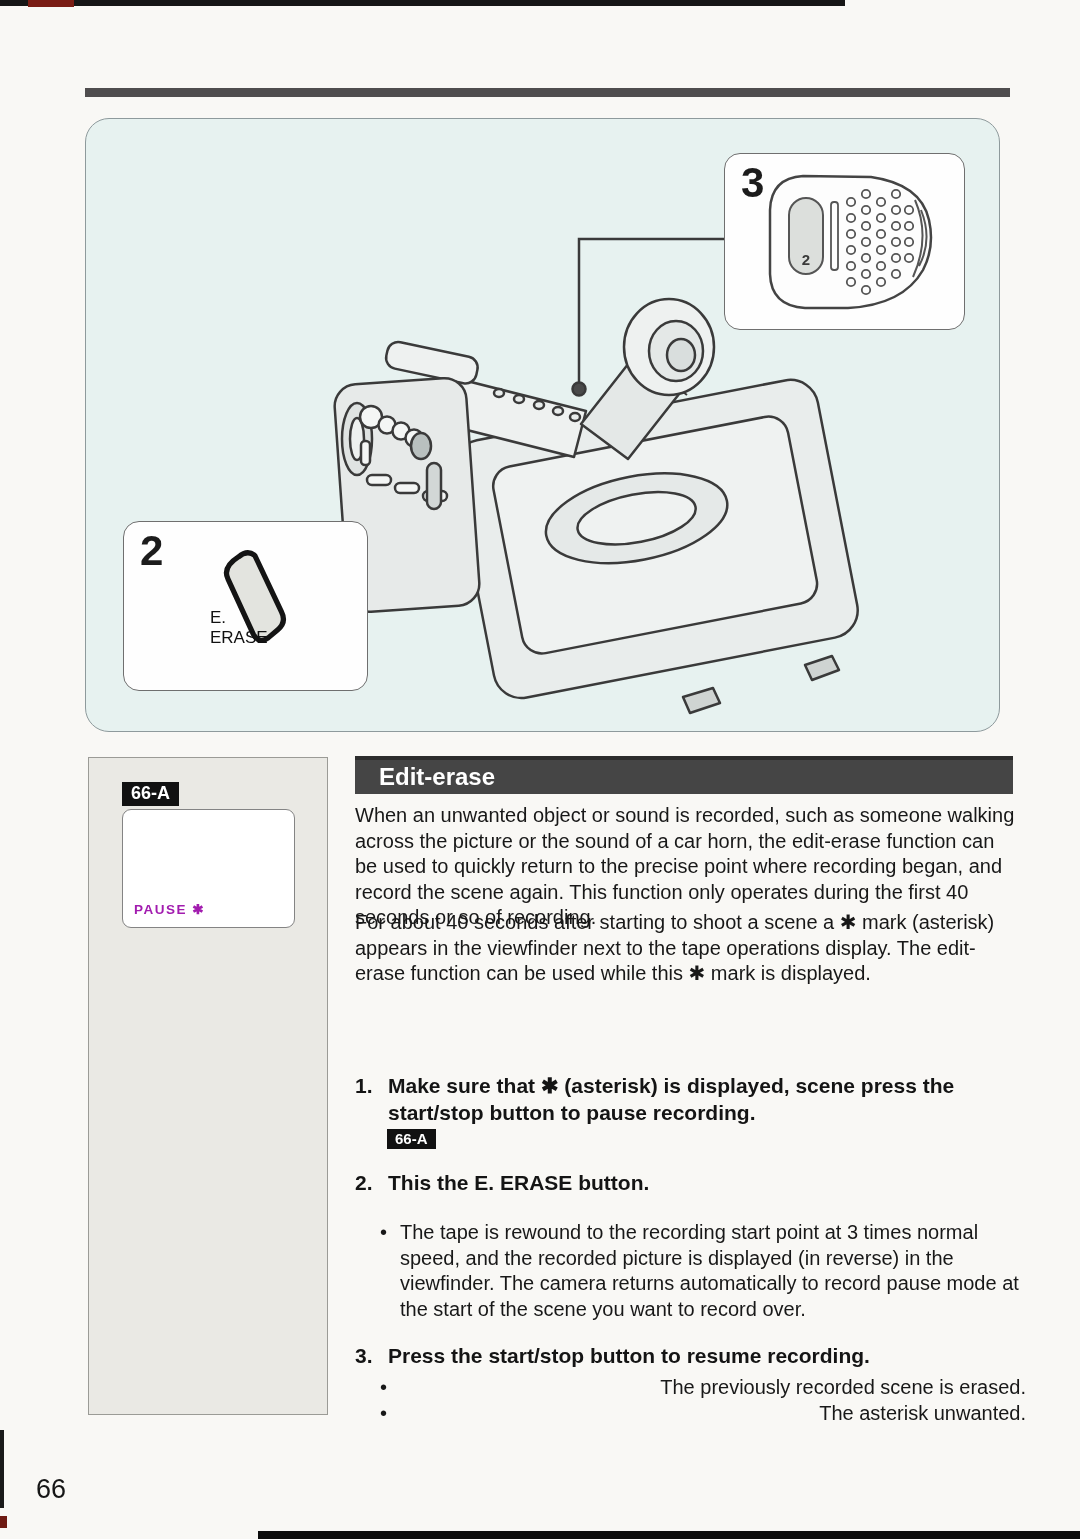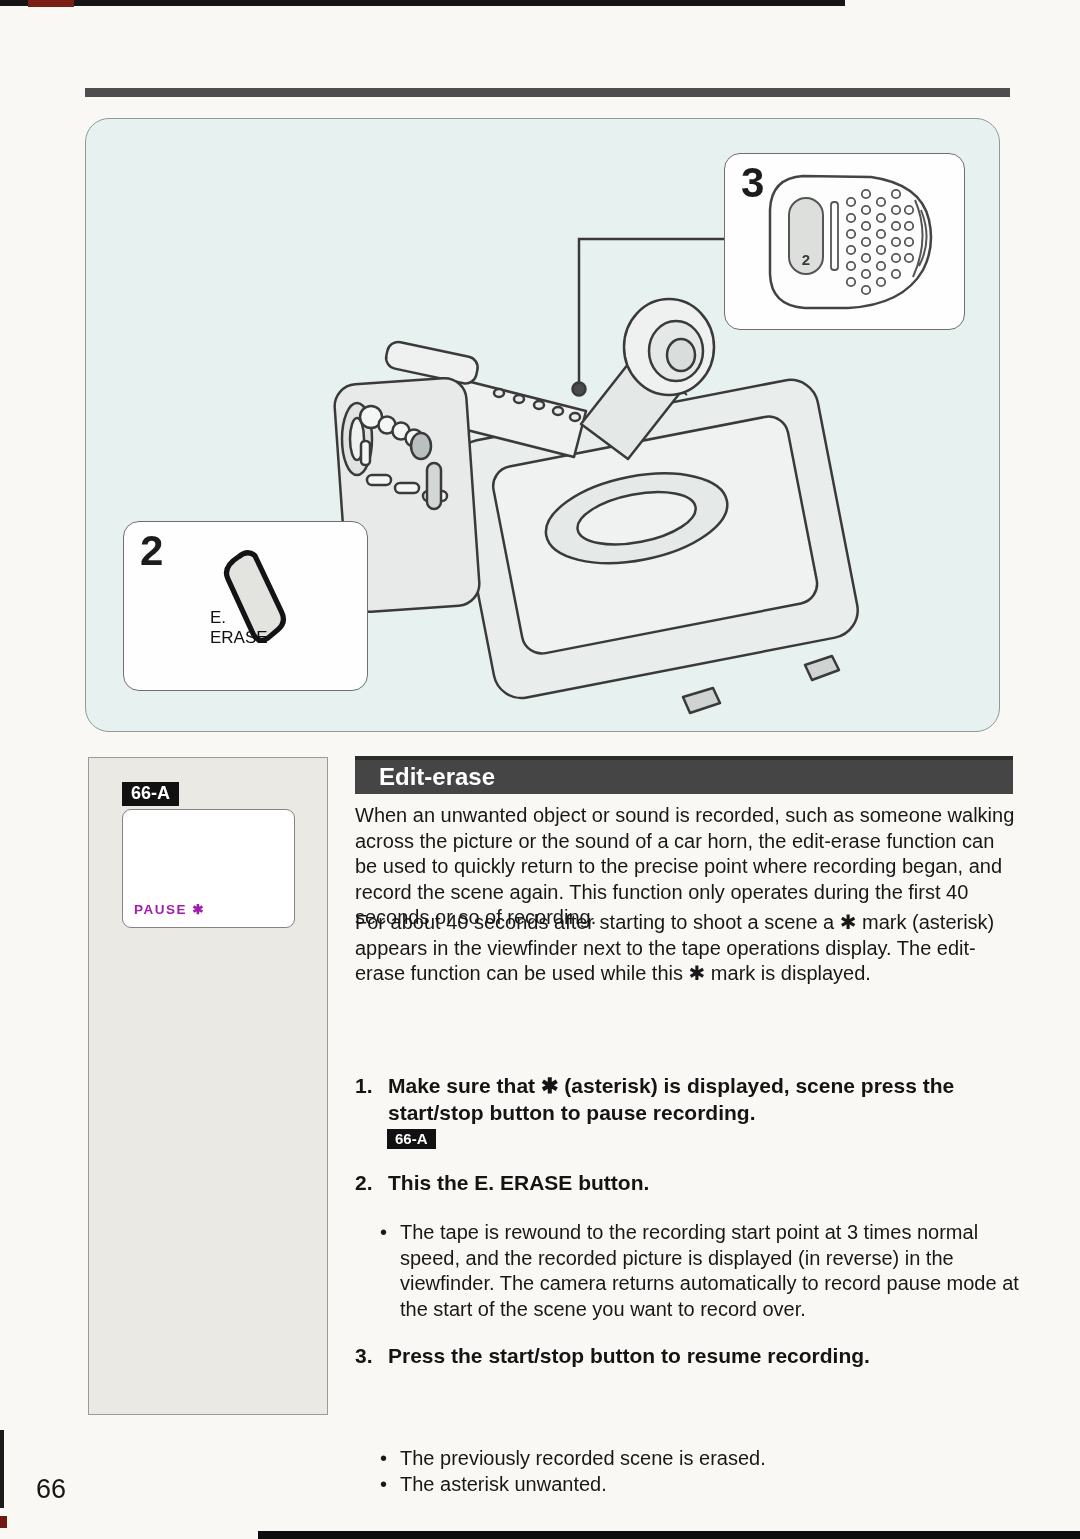--- a/index.html
+++ b/index.html
@@ -42,21 +42,21 @@
   .p-note{top:910px;}
   .step{position:absolute;left:355px;width:660px;display:flex;font-size:21px;font-weight:bold;line-height:26.5px;color:#141414;}
   .step .num{flex:0 0 33px;}
   .step .txt{flex:1;}
   .s1{top:1073px;}
   .s2{top:1170px;}
   .s3{top:1343px;}
   .ref-badge.inline{left:387px;top:1129px;position:absolute;font-size:15px;padding:1px 8px 2px;}
   .bullets{position:absolute;left:378px;width:648px;font-size:20px;line-height:25.5px;color:#181818;}
   .b2{top:1201px;margin-top:19px;}
-  .b3{top:1446px;}
+  .b3{top:1375px;text-align:right;}
   .bullets .bi{position:relative;padding-left:22px;}
   .bullets .bi::before{content:"•";position:absolute;left:2px;}
 
   .page-number{position:absolute;left:36px;top:1474px;font-size:27px;font-weight:normal;color:#161616;}
 
   svg{display:block;}
   .ln{stroke:#3a3a3a;stroke-width:2.5;fill:none;}
 </style>
 </head>
 <body>

